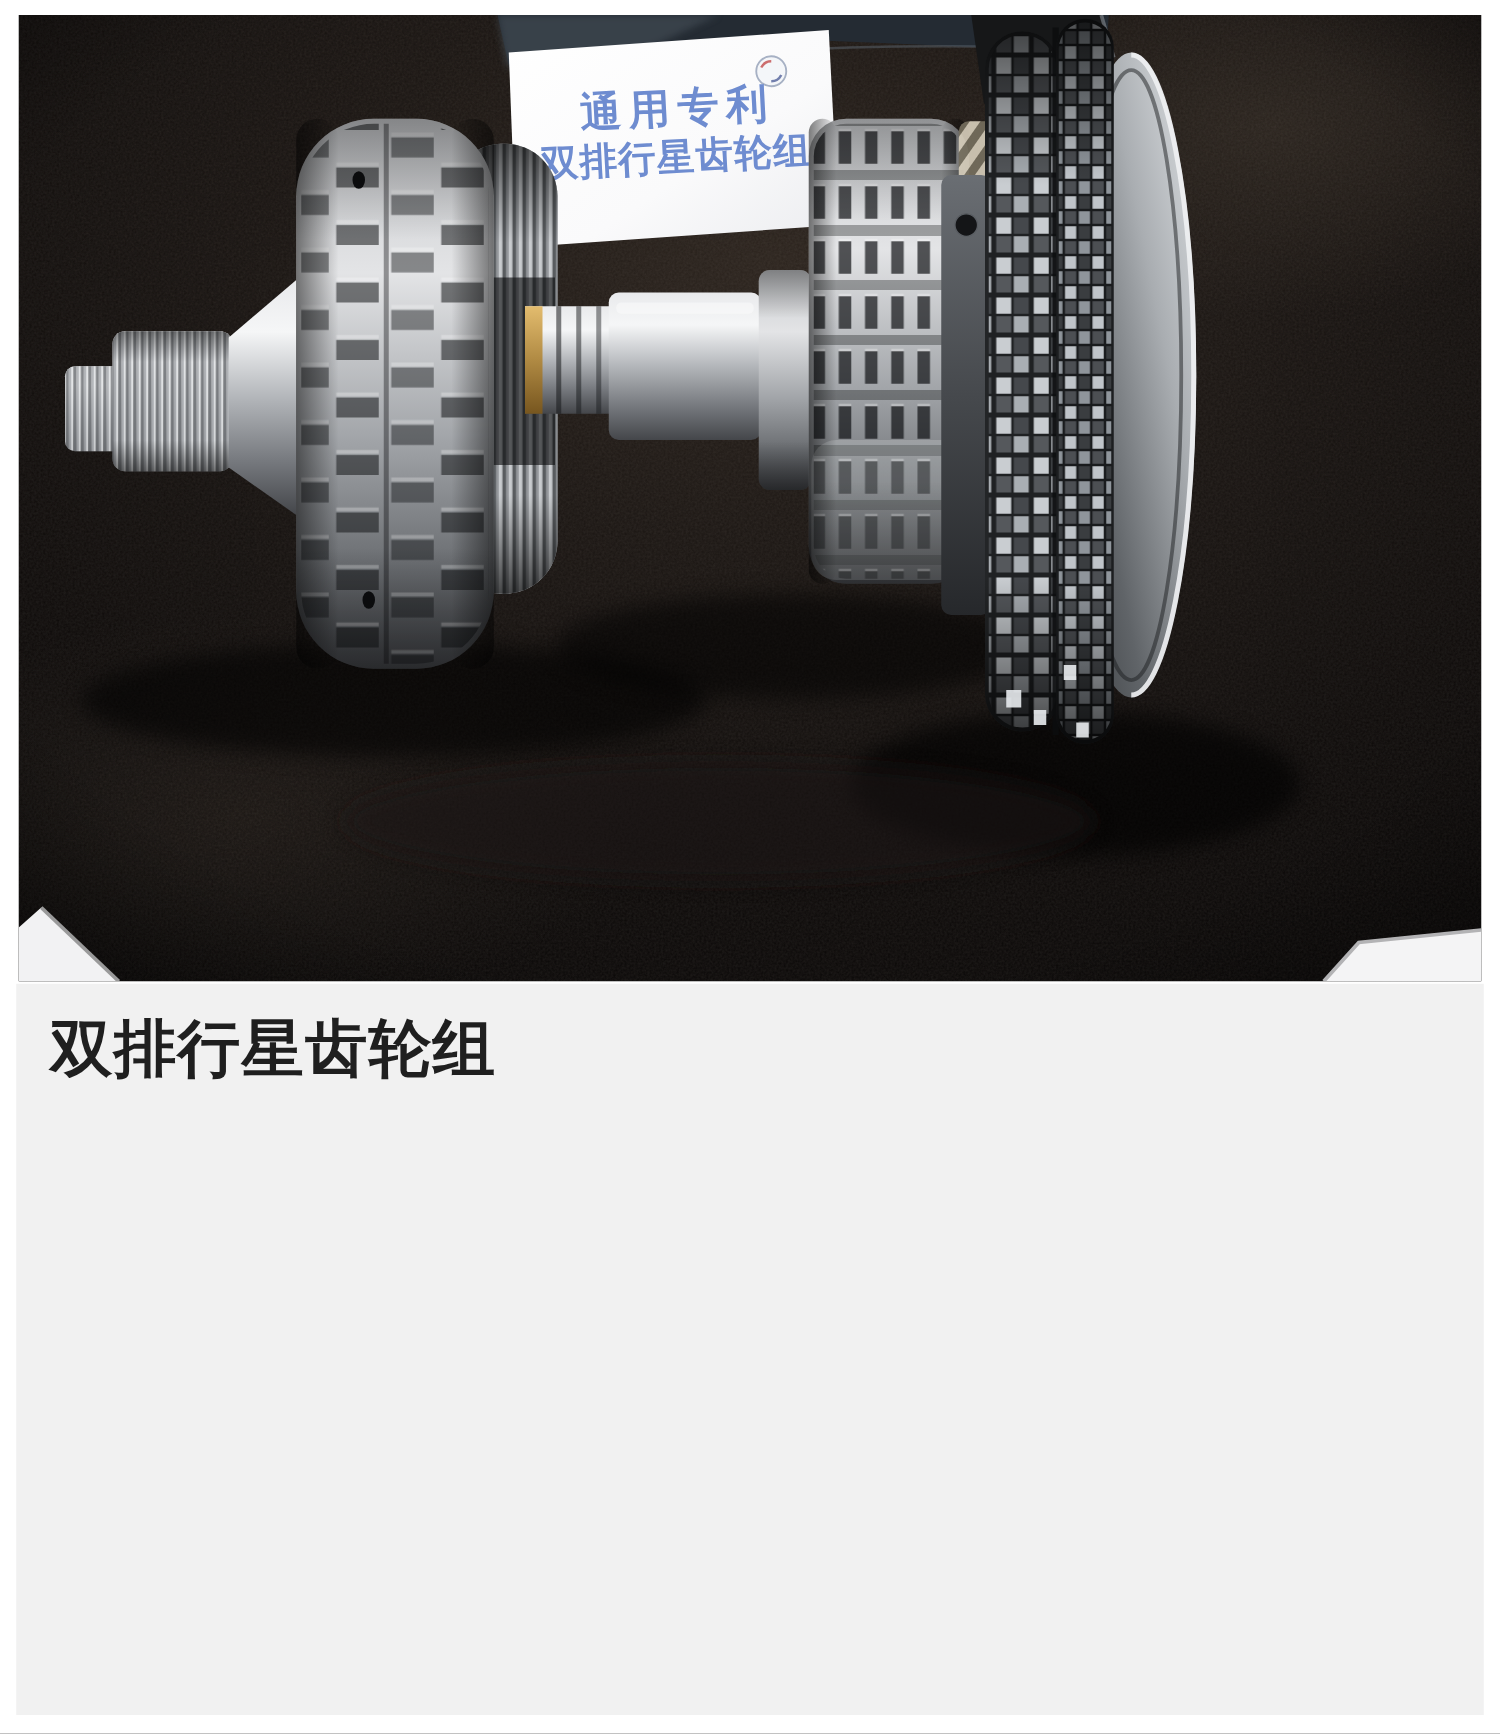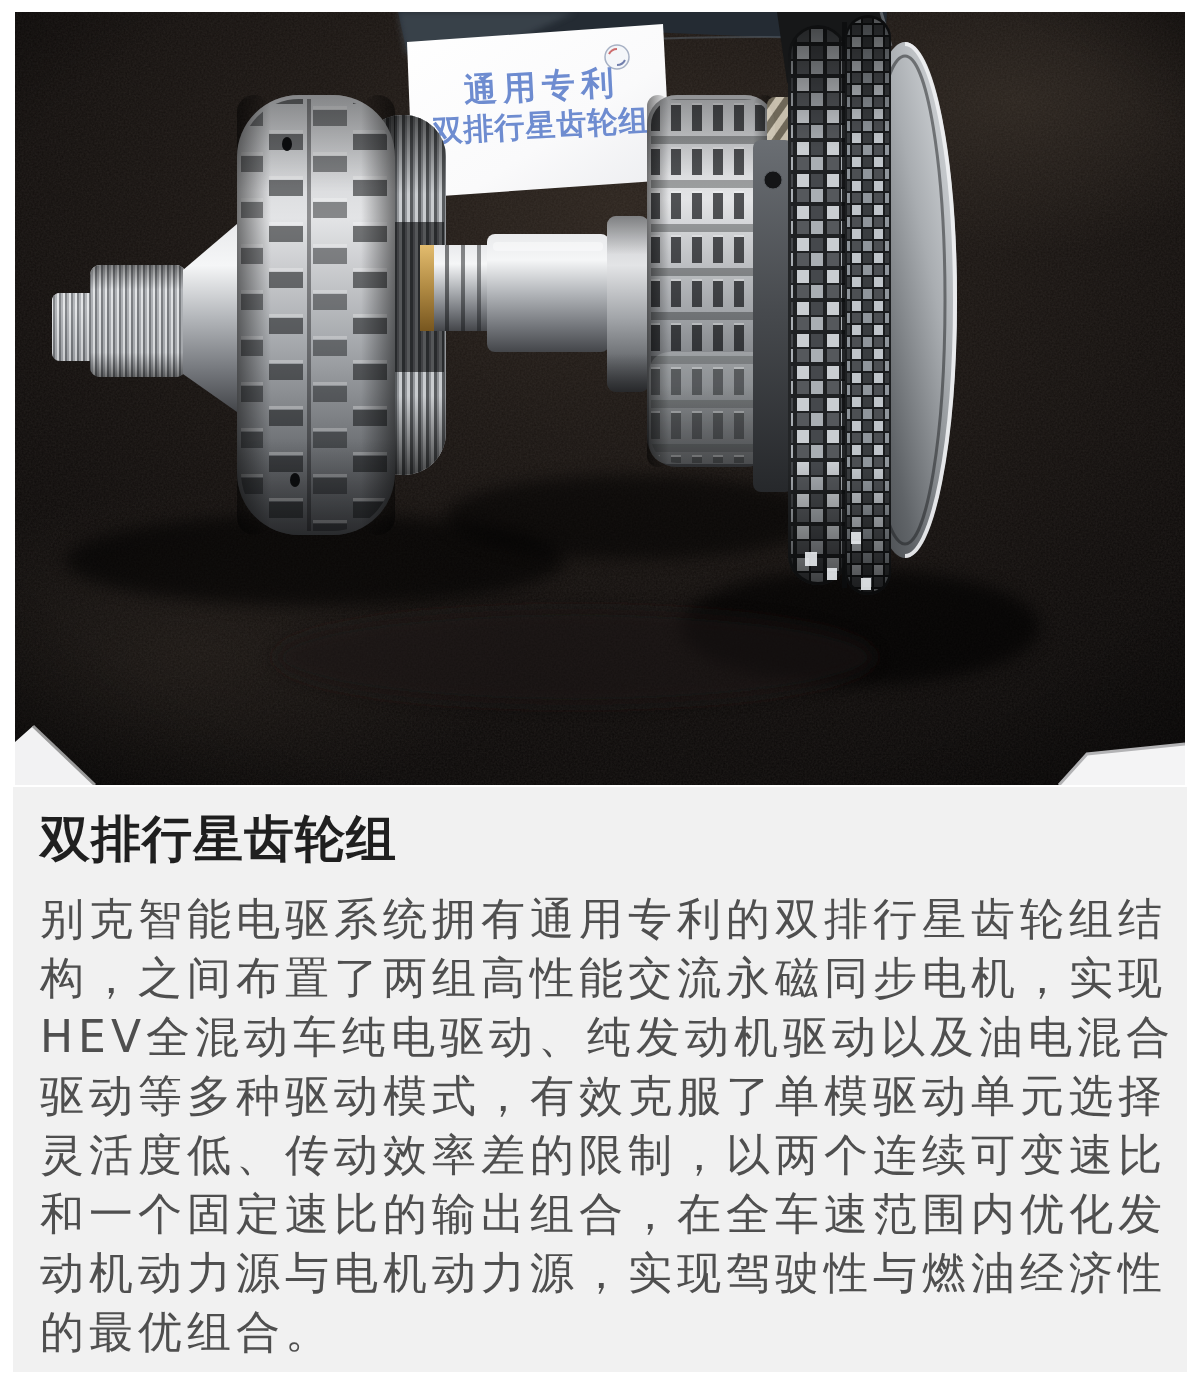--- a/index.html
+++ b/index.html
@@ -289,14 +289,13 @@
   </g>
   <g>
     <polygon points="1044,773 1072,742 1170,732 1170,773" fill="#f4f4f5"></polygon>
     <path d="M1044,773 L1072,742 L1170,732" stroke="#b3b3b5" stroke-width="3" fill="none"></path>
   </g>
 </svg>
 </div>
 
 <div class="article-panel">
   <h1 class="article-title">双排行星齿轮组</h1>
-  <p class="article-body">别克智能电驱系统拥有通用专利的双排行星齿轮组结构，之间布置了两组高性能交流永磁同步电机，实现HEV全混动车纯电驱动、纯发动机驱动以及油电混合驱动等多种驱动模式，有效克服了单模驱动单元选择灵活度低、传动效率差的限制，以两个连续可变速比和一个固定速比的输出组合，在全车速范围内优化发动机动力源与电机动力源，实现驾驶性与燃油经济性的最优组合。</p>
 </div>
 
 </body></html>

